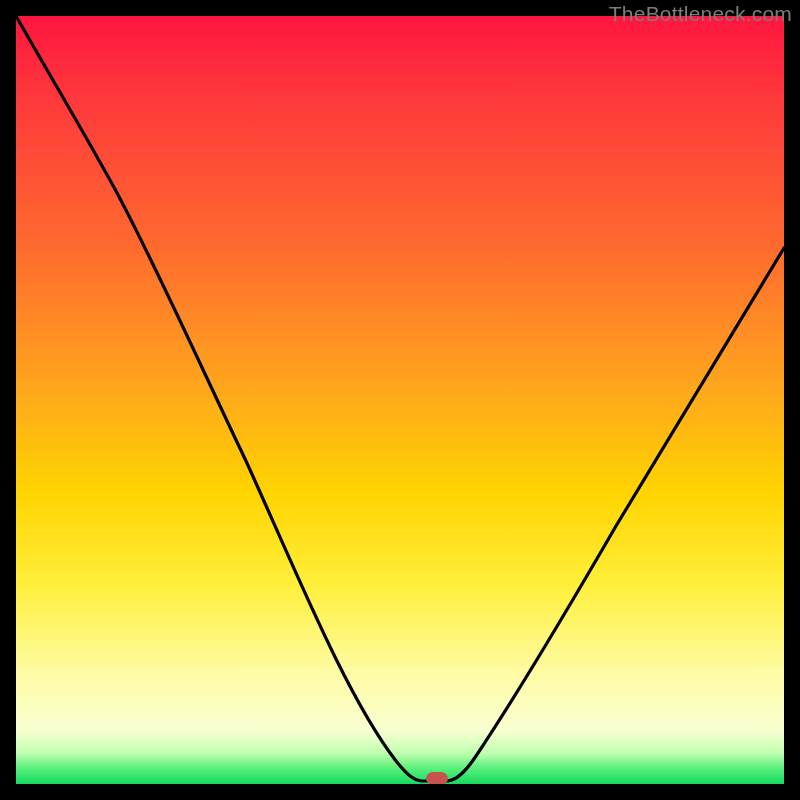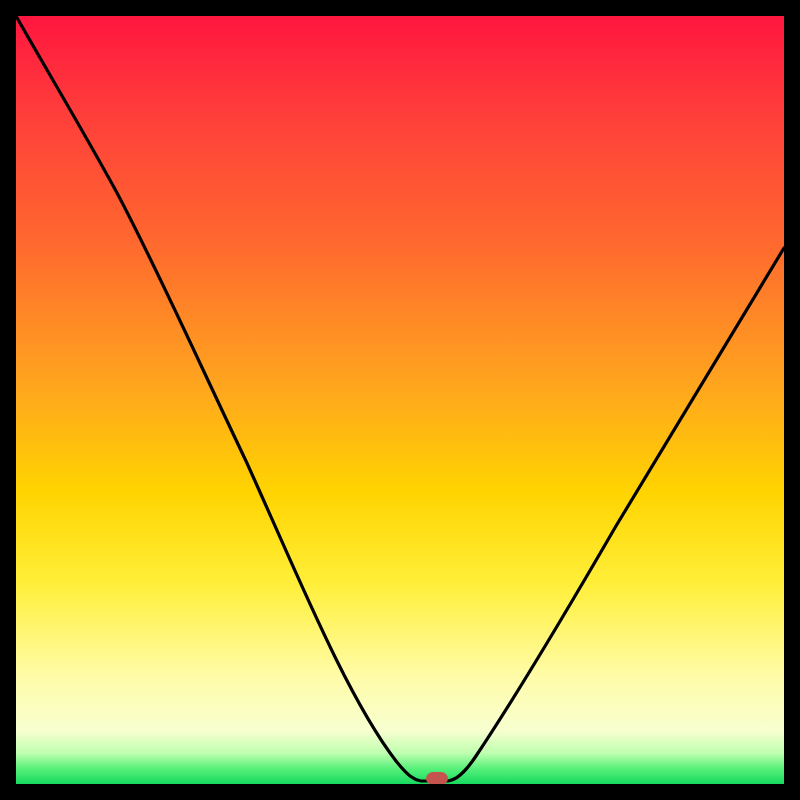--- a/index.html
+++ b/index.html
@@ -74,13 +74,14 @@
              C 280 555, 330 680, 380 745
              C 392 760, 398 764, 405 765
              L 432 765
              C 440 764, 448 758, 460 740
              C 500 680, 545 605, 600 510
              C 660 410, 720 310, 768 232" fill="none" stroke="#000" stroke-width="3.2" stroke-linecap="round" stroke-linejoin="round"></path>
 
     <rect x="410" y="756" rx="7" ry="7" width="22" height="13" fill="#c5544f"></rect>
   </svg>
 
+  <div class="watermark">TheBottleneck.com</div>
 </div>
 
 </body></html>

